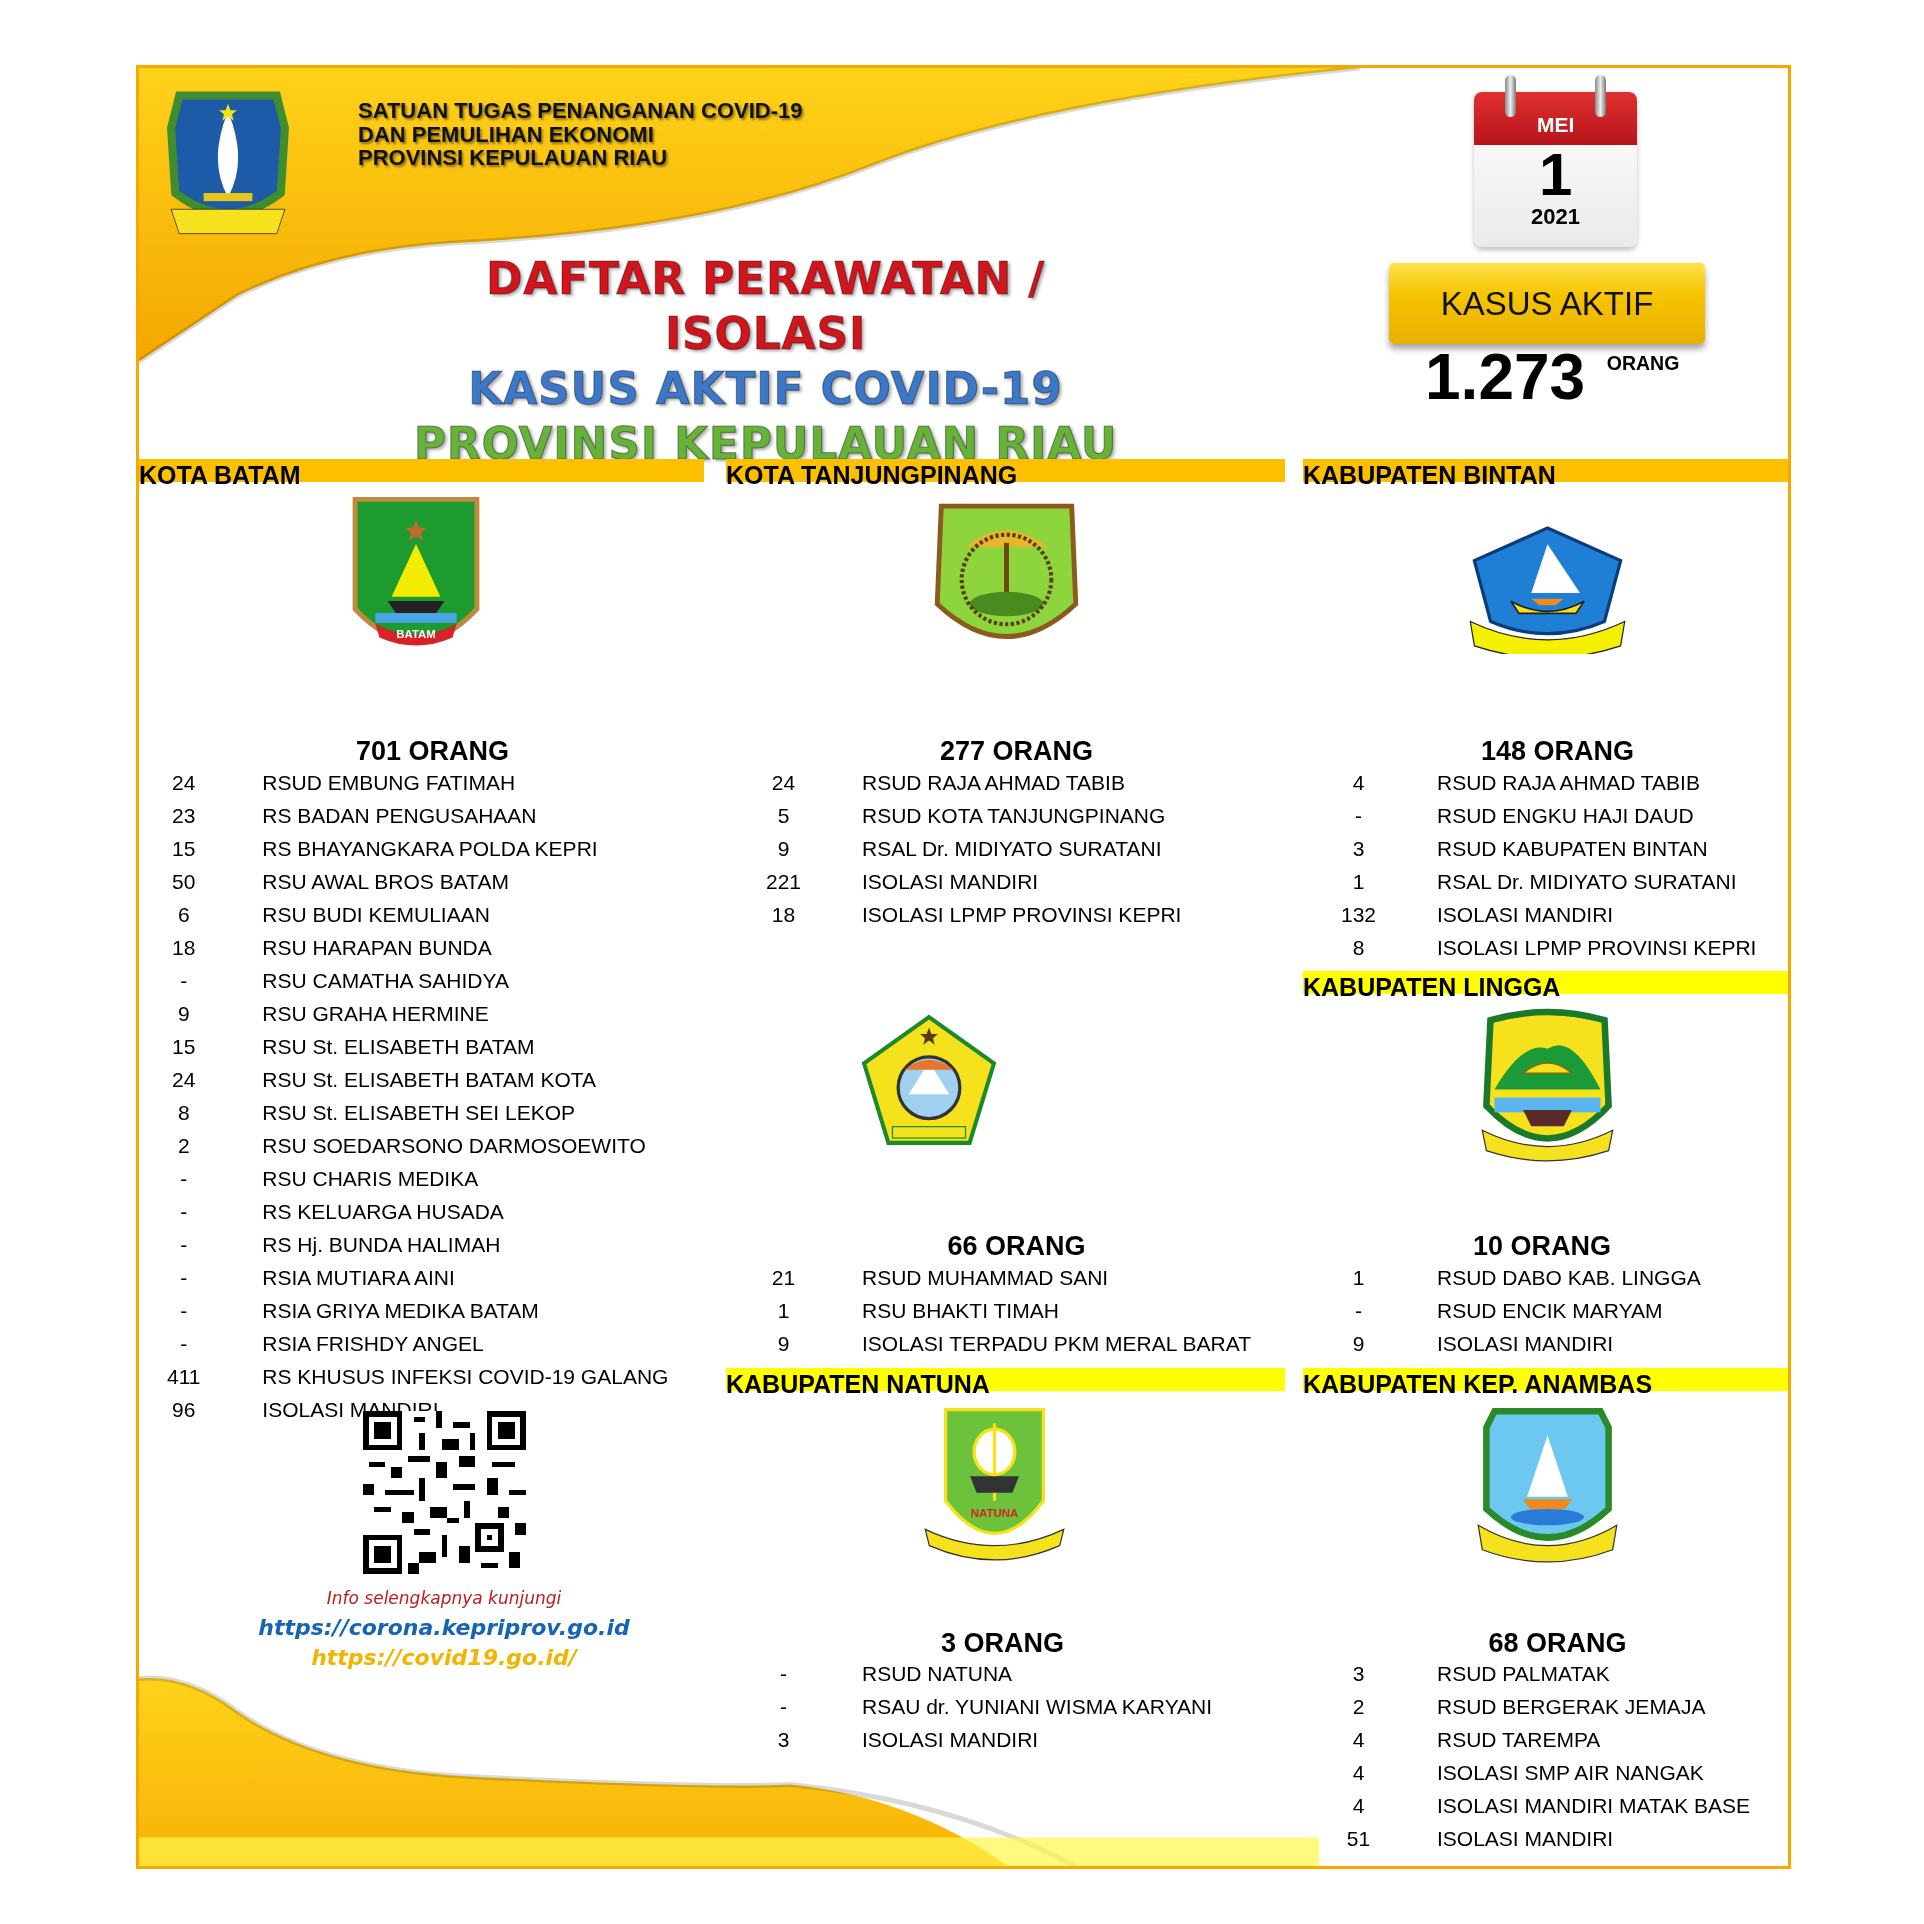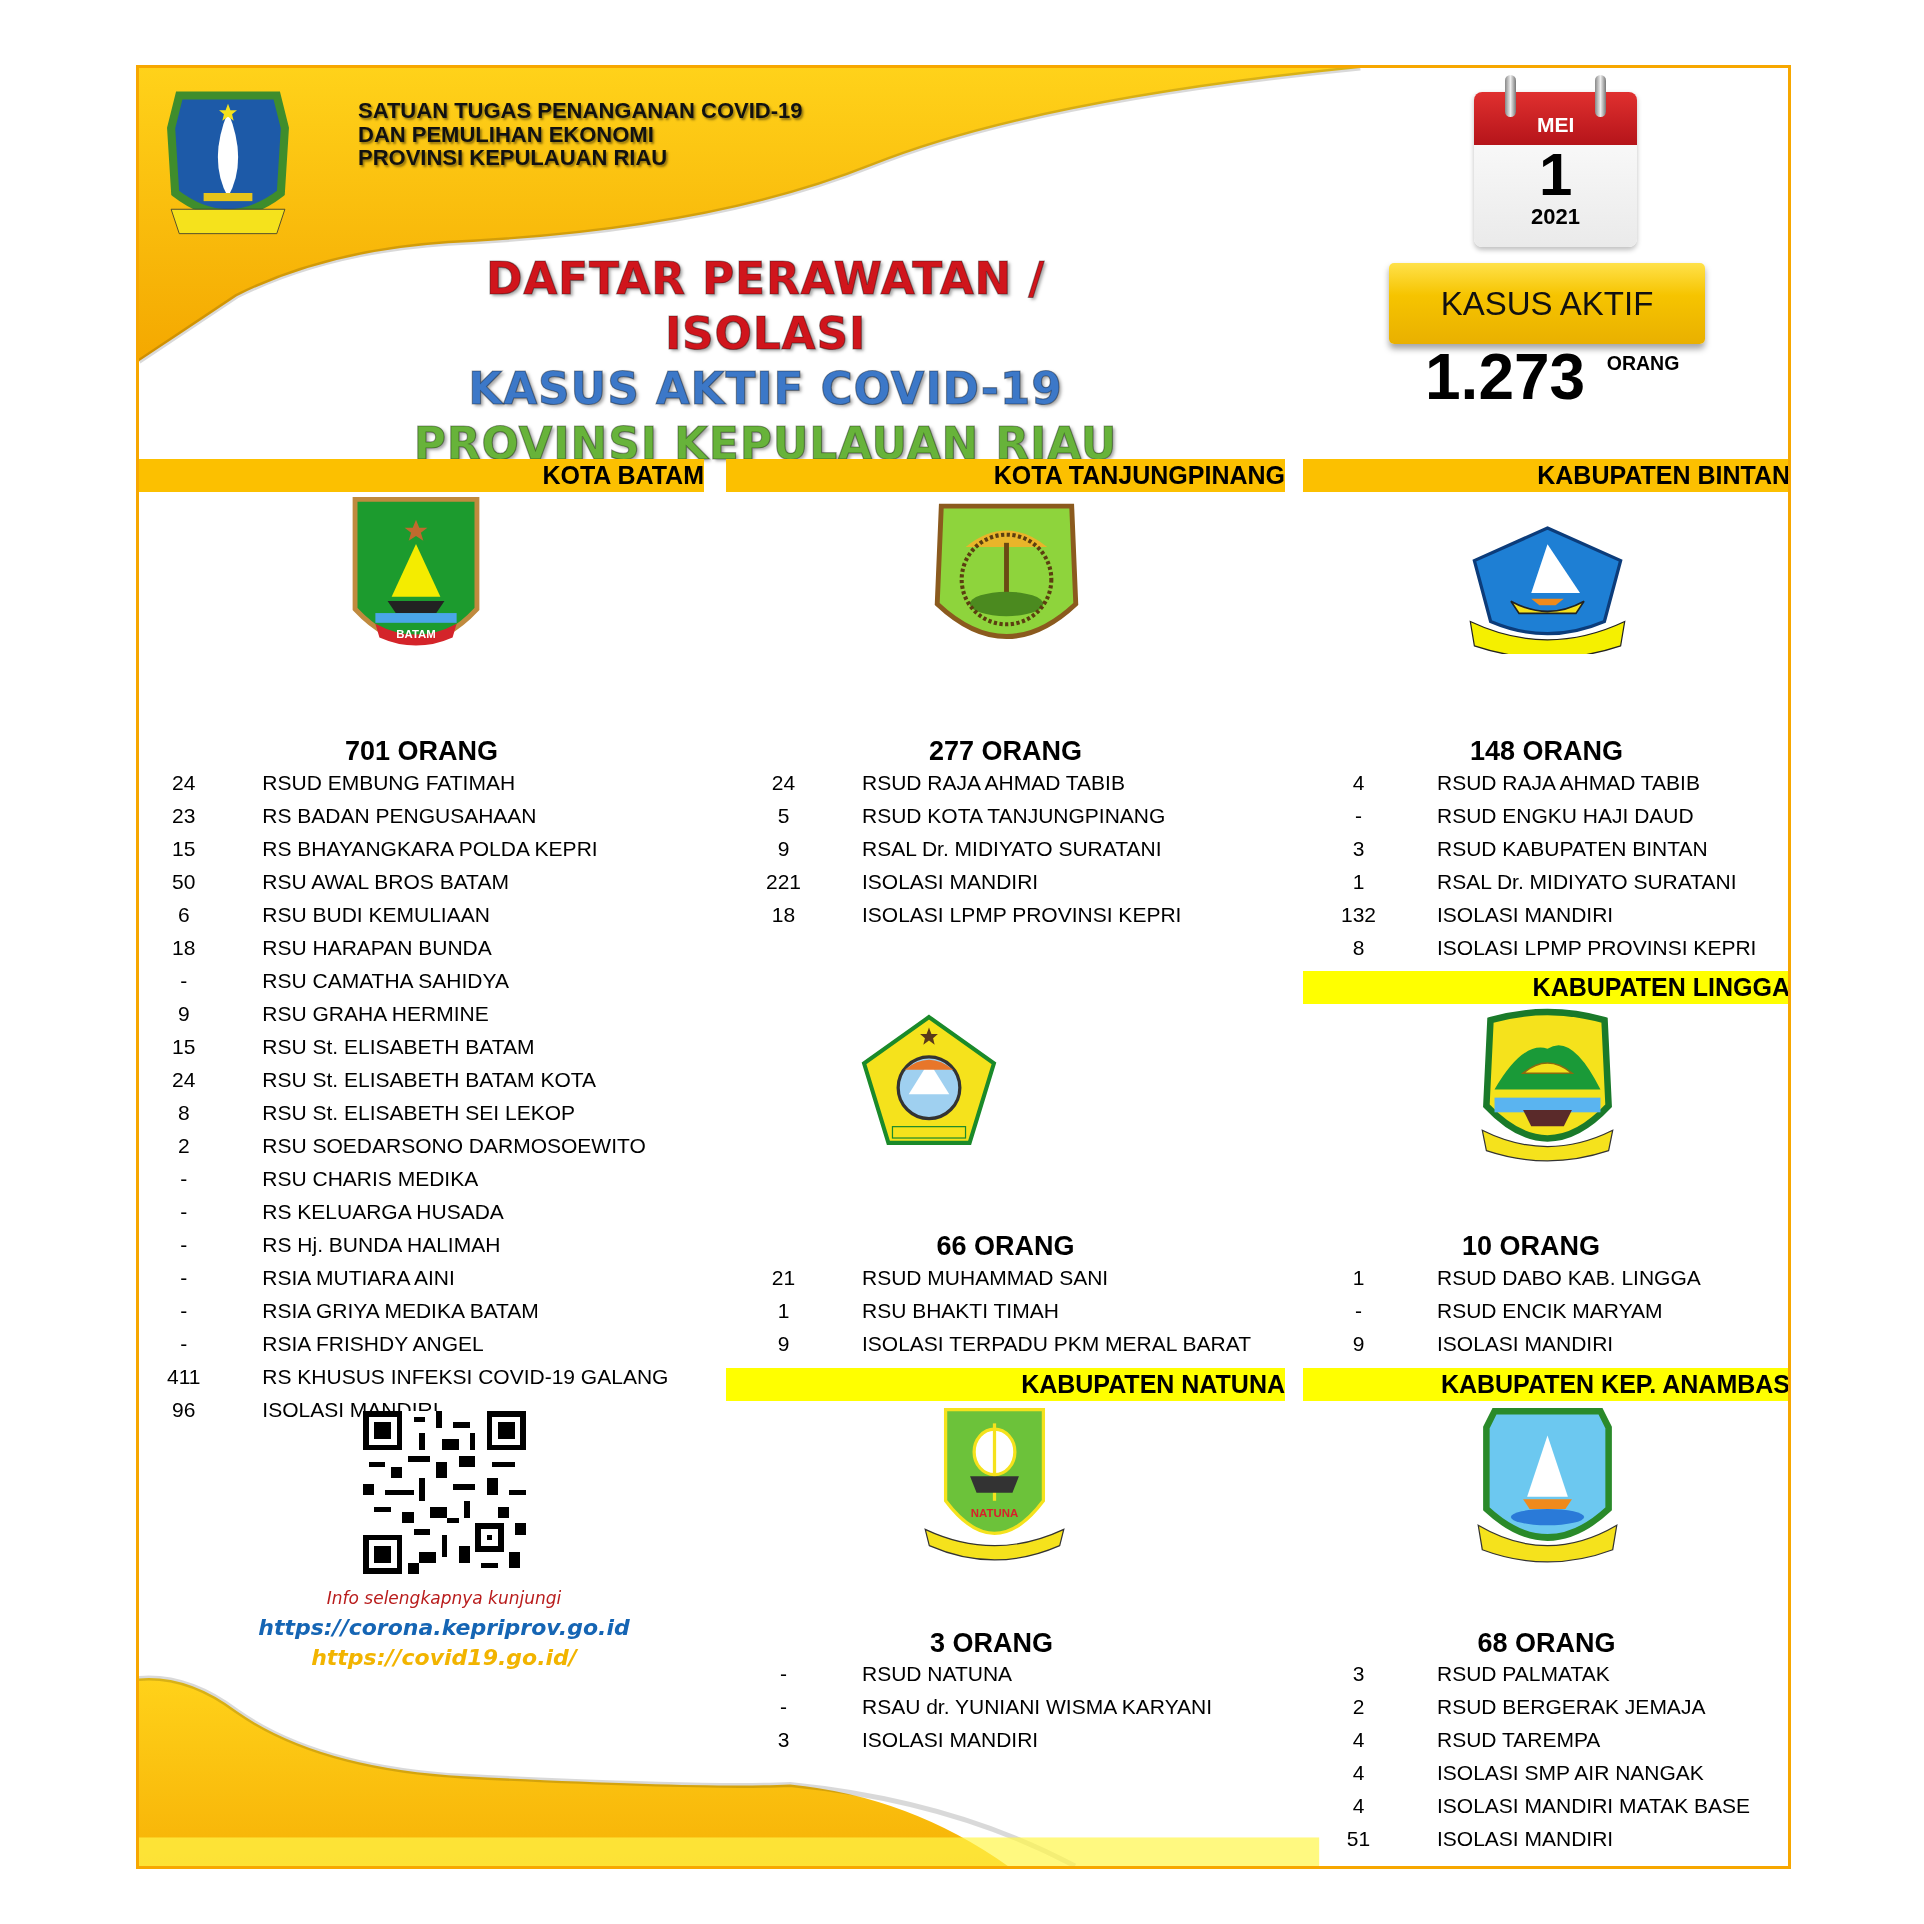--- a/index.html
+++ b/index.html
@@ -15,24 +15,24 @@
   .calendar{position:absolute;left:1327px;top:0;width:179px;height:187px;}
   .cal-body{position:absolute;left:8.1px;top:24.4px;width:163px;height:155px;border-radius:8.1px;background:linear-gradient(#fff,#eaeaea);box-shadow:0 2.4px 4.9px rgba(0,0,0,.25);overflow:hidden;}
   .cal-head{height:53px;background:linear-gradient(#e0302f,#b5141a);color:#fff;font-weight:bold;font-size:21px;text-align:center;line-height:65px;}
   .cal-day{text-align:center;font-weight:bold;font-size:60px;line-height:60px;}
   .cal-year{text-align:center;font-weight:bold;font-size:22px;line-height:24.4px;}
   .ring{position:absolute;top:6.5px;width:11.4px;height:42px;border-radius:5.7px;background:linear-gradient(90deg,#888,#eee,#777);}
   .kasus-btn{position:absolute;left:1250px;top:195px;width:316px;height:81px;border-radius:5px;background:linear-gradient(#ffe14a,#f6c400 40%,#e9b000);box-shadow:0 4.9px 6.5px rgba(0,0,0,.35);text-align:center;font-size:33px;line-height:81px;color:#111;}
   .total{position:absolute;left:1286px;top:273px;}
   .total-num{font-weight:bold;font-size:64px;line-height:73px;display:inline-block;}
   .total-unit{font-weight:bold;font-size:19.5px;vertical-align:top;display:inline-block;margin-left:18px;margin-top:11.4px;}
-  .bar{position:absolute;height:33px;text-align:right;font-weight:bold;font-size:25px;line-height:33px;}
+  .bar{position:absolute;height:23px;text-align:left;font-weight:bold;font-size:25px;line-height:33px;}
   .bar.o{background:#fcc000;} .bar.y{background:#ffff00;}
   .emblem{position:absolute;}
-  .count{position:absolute;font-weight:bold;font-size:27px;line-height:29px;text-align:center;}
+  .count{position:absolute;font-weight:bold;font-size:27px;line-height:29px;text-align:center;padding-left:11px;}
   .list{position:absolute;font-size:21px;}
   .row{height:33px;display:flex;}
   .num{width:57px;text-align:center;}
   .lbl{margin-left:50px;white-space:nowrap;}
   .qr{position:absolute;left:224px;top:1343px;width:163px;height:163px;}
   .info{position:absolute;left:81px;top:1516px;width:448px;text-align:center;font-style:italic;font-family:"DejaVu Sans",sans-serif;}
   .info1{font-size:17px;color:#b91c1c;line-height:28px;}
   .info2{font-size:22px;font-weight:bold;color:#1565b4;line-height:31px;}
   .info3{font-size:22px;font-weight:bold;color:#f2b400;line-height:29px;}
 </style>

